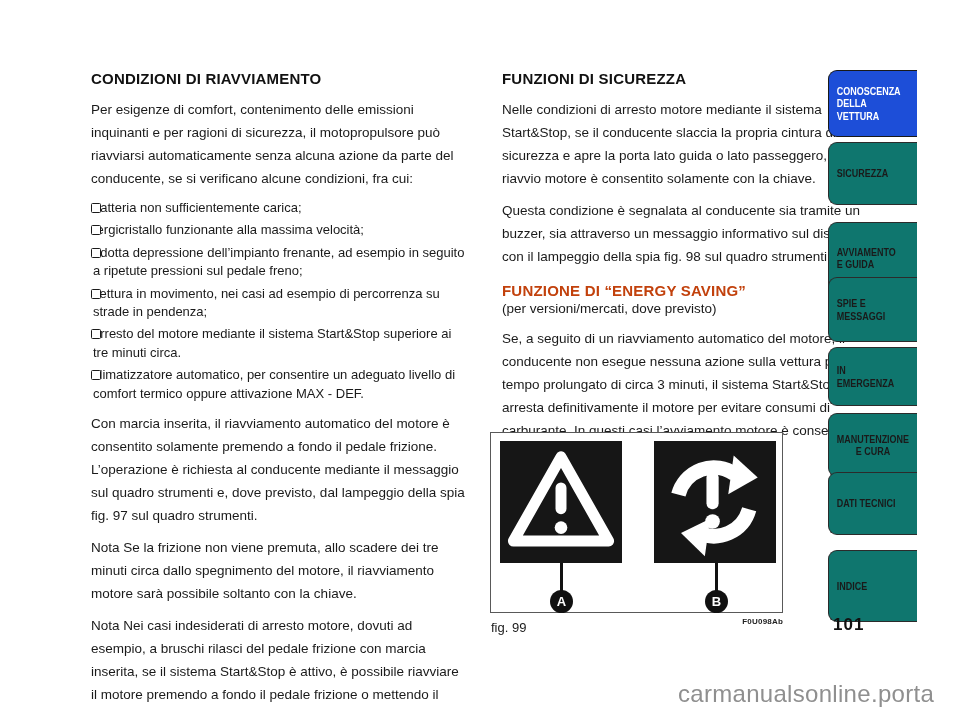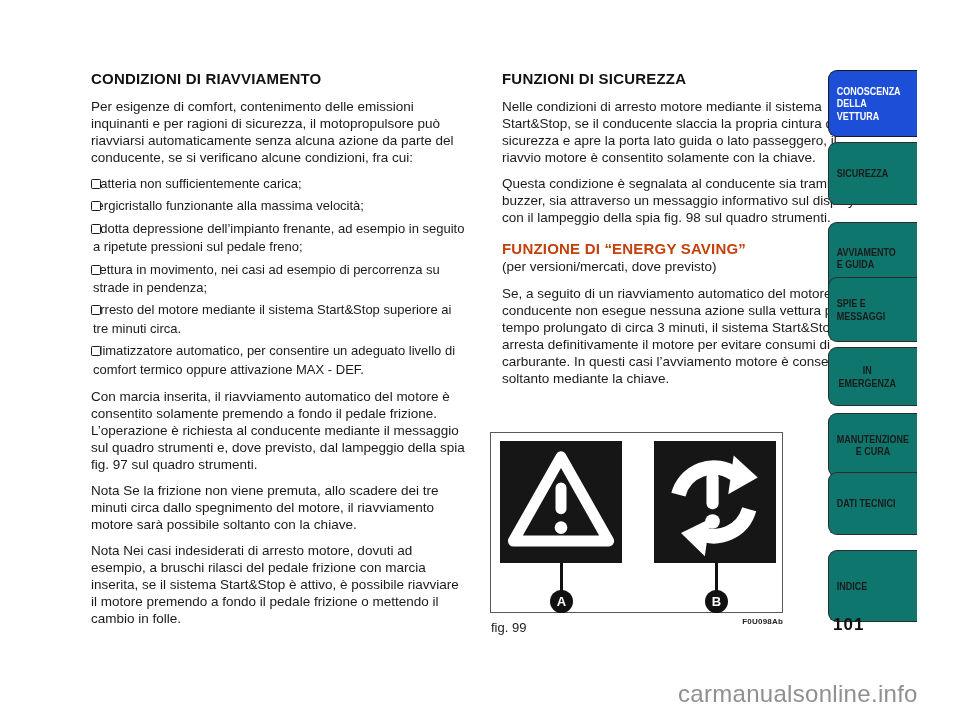--- a/index.html
+++ b/index.html
@@ -14,21 +14,21 @@
   #mid-col{left:466px;width:364px;margin-left:36px;}
   h1.sec{
     font-size:15px;font-weight:bold;letter-spacing:.2px;
     margin:0 0 10px 0;line-height:18px;color:#111;
   }
   h2.sec{
     font-size:15px;font-weight:bold;letter-spacing:.2px;
     margin:14px 0 0 0;line-height:18px;color:#c2410c;
   }
   .note-sub{font-size:13.5px;line-height:18px;margin:0 0 9px 0;}
-  p.body{font-size:13.5px;line-height:17px;margin:0 0 9px 0;}
+  p.body{font-size:13.5px;line-height:23px;margin:0 0 9px 0;}
   ul.sqlist{list-style:none;margin:0 0 9px 0;padding:0;}
   ul.sqlist li{
     position:relative;padding-left:2px;
     font-size:13px;line-height:18.4px;margin:0 0 4px 0;
   }
   .sq{
     position:absolute;left:0;top:4px;width:8px;height:8px;
     border:1.4px solid #1a1a1a;border-radius:1.5px;background:#fff;
   }
   
@@ -141,31 +141,31 @@
     <span class="tlabel">SICUREZZA</span>
   </div>
   <div class="tab" style="top:222px;height:72px;">
     <span class="tlabel">AVVIAMENTO
 E GUIDA</span>
   </div>
   <div class="tab" style="top:277px;height:65px;">
     <span class="tlabel">SPIE E
 MESSAGGI</span>
   </div>
-  <div class="tab" style="top:347px;height:59px;text-align:center;">
+  <div class="tab" style="top:347px;height:59px;">
     <span class="tlabel">IN EMERGENZA</span>
   </div>
   <div class="tab" style="top:413px;height:64px;text-align:center;">
     <span class="tlabel">MANUTENZIONE
 E CURA</span>
   </div>
   <div class="tab" style="top:472px;height:63px;">
     <span class="tlabel">DATI TECNICI</span>
   </div>
   <div class="tab" style="top:550px;height:72px;">
     <span class="tlabel">INDICE</span>
   </div>
 
   <div id="page-number">101</div>
 
-  <div id="watermark">carmanualsonline.info</div>
+  <div id="watermark">carmanualsonline.porta</div>
 
 </div>
 
 </body></html>

